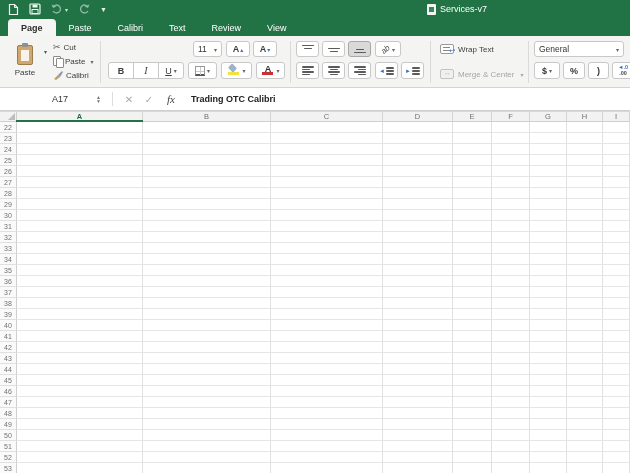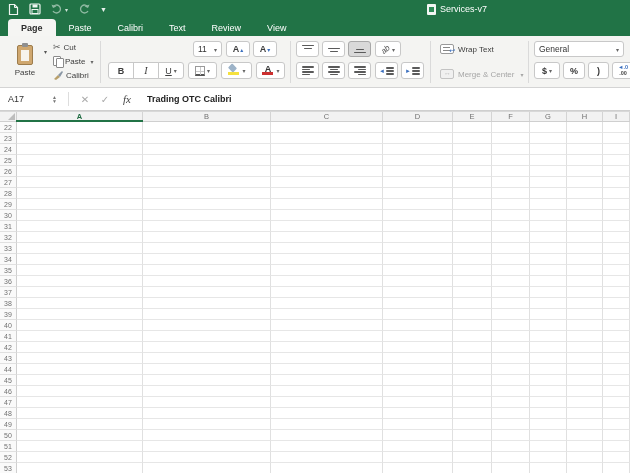--- a/index.html
+++ b/index.html
@@ -77,21 +77,21 @@
   .merge-ic::before { content:"↔"; position:absolute; left:3px; top:-1px; font-size:7px; color:#bdbdbd; }
   .disabled-txt { color:#a6a6a6; }
 
   
   .num-sym { font-weight:700; font-size:9px; color:#333; }
   .dec-btn { flex-direction:column; font-size:5.5px; line-height:5.5px; color:#444; font-weight:700; }
   .dec-btn .blue { color:#3a6fbf; }
 
   
   .fbar { position:absolute; left:0; top:88px; width:630px; height:23px; background:#fff; border-bottom:1px solid #cfcfcf; display:flex; align-items:center; }
-  .namebox { width:52px; padding-left:8px; font-size:9px; color:#333; }
+  .namebox { width:52px; padding-left:8px; font-size:9px; color:#333;margin-left:44px; }
   .stepper { display:flex; flex-direction:column; font-size:5px; color:#777; line-height:4px; width:10px; }
   .fdiv { width:1px; height:14px; background:#ddd; margin:0 6px; }
   .fx-x { color:#a9a9a9; font-size:10px; width:20px; text-align:center; }
   .fx-c { color:#a9a9a9; font-size:10px; width:20px; text-align:center; }
   .fx { font-family:"Liberation Serif",serif; font-style:italic; font-size:11px; color:#444; width:24px; text-align:center; }
   .fvalue { font-size:9px; font-weight:700; color:#222; margin-left:8px; }
 
   
   .grid { position:absolute; left:0; top:111px; width:630px; height:362px; background:#fff; overflow:hidden; }
   .ghead { display:flex; height:11px; background:#f2f2f2; border-top:1px solid #d8d8d8; border-bottom:1px solid #cfcfcf; }

